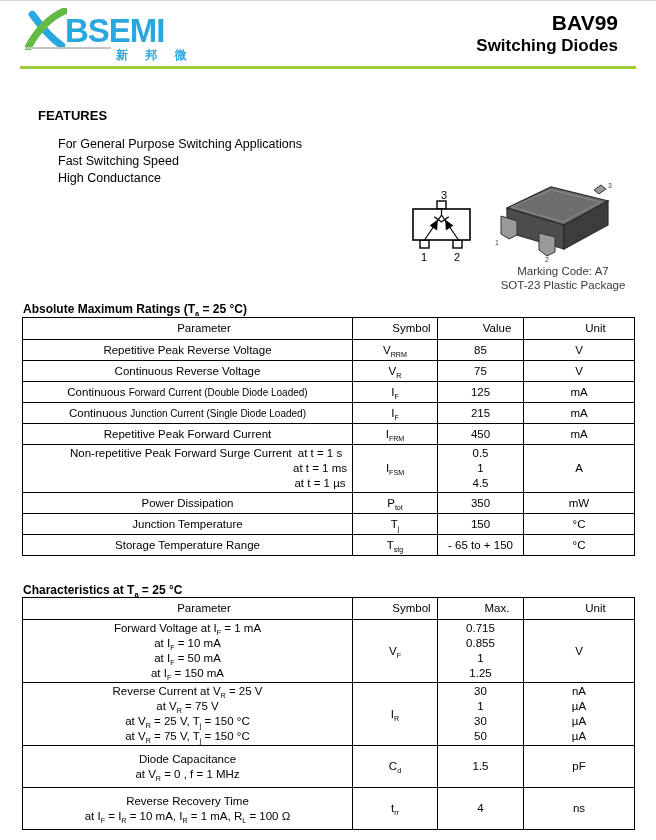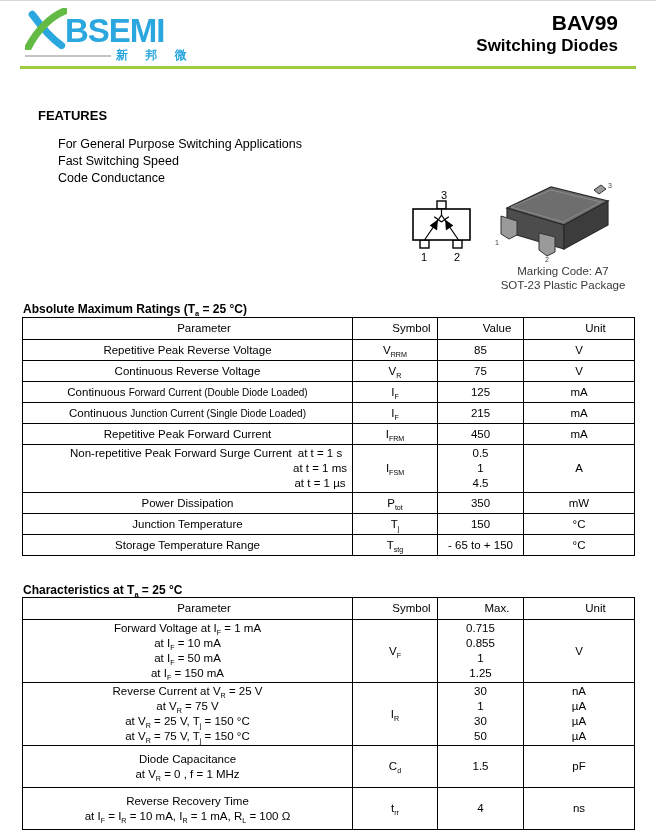--- a/index.html
+++ b/index.html
@@ -13,21 +13,21 @@
 
   
   .header{position:absolute;top:6px;left:25px;right:22px;height:60px;}
   .logo{position:absolute;left:0;top:2px;width:170px;}
   .logo-row{display:flex;align-items:flex-end;}
   .logo-x{width:42px;height:42px;flex:0 0 auto;}
   .logo-letters{
     font-size:33px;font-weight:bold;color:#2BA7DF;letter-spacing:-1px;
     line-height:38px;margin-left:-2px;
   }
-  .logo-sub{display:flex;align-items:center;margin-top:-3px;}
+  .logo-sub{display:flex;align-items:flex-start;margin-top:-3px;}
   .logo-line{width:86px;height:2px;background:#c4c4c4;margin-right:5px;flex:0 0 auto;}
   .logo-cn{color:#2BA7DF;font-size:12px;font-weight:bold;letter-spacing:7px;white-space:nowrap;}
   .title-block{position:absolute;right:16px;top:4px;text-align:right;}
   .part-number{font-size:21px;font-weight:bold;line-height:25px;}
   .part-subtitle{font-size:17px;font-weight:bold;line-height:22px;}
   .green-rule{position:absolute;top:66px;left:20px;width:616px;height:3px;background:#9DCC3C;}
 
   
   .features{position:absolute;top:108px;left:38px;}
   .features-title{font-size:13px;font-weight:bold;margin:0 0 13px 0;}
@@ -81,21 +81,21 @@
     <div class="part-number">BAV99</div>
     <div class="part-subtitle">Switching Diodes</div>
   </div>
 </div>
 <div class="green-rule"></div>
 
 <div class="features">
   <div class="features-title">FEATURES</div>
   <div class="features-item">For General Purpose Switching Applications</div>
   <div class="features-item">Fast Switching Speed</div>
-  <div class="features-item">Code Conductance</div>
+  <div class="features-item">High Conductance</div>
 </div>
 
 <div class="figure">
   <svg class="schematic" width="72" height="74" viewBox="0 0 72 74">
 
     <text x="33" y="9" font-size="11" fill="#000">3</text>
     <text x="13" y="71" font-size="11" fill="#000">1</text>
     <text x="46" y="71" font-size="11" fill="#000">2</text>
 
     <rect x="29" y="11" width="9" height="8" fill="#fff" stroke="#000" stroke-width="1.4"></rect>

